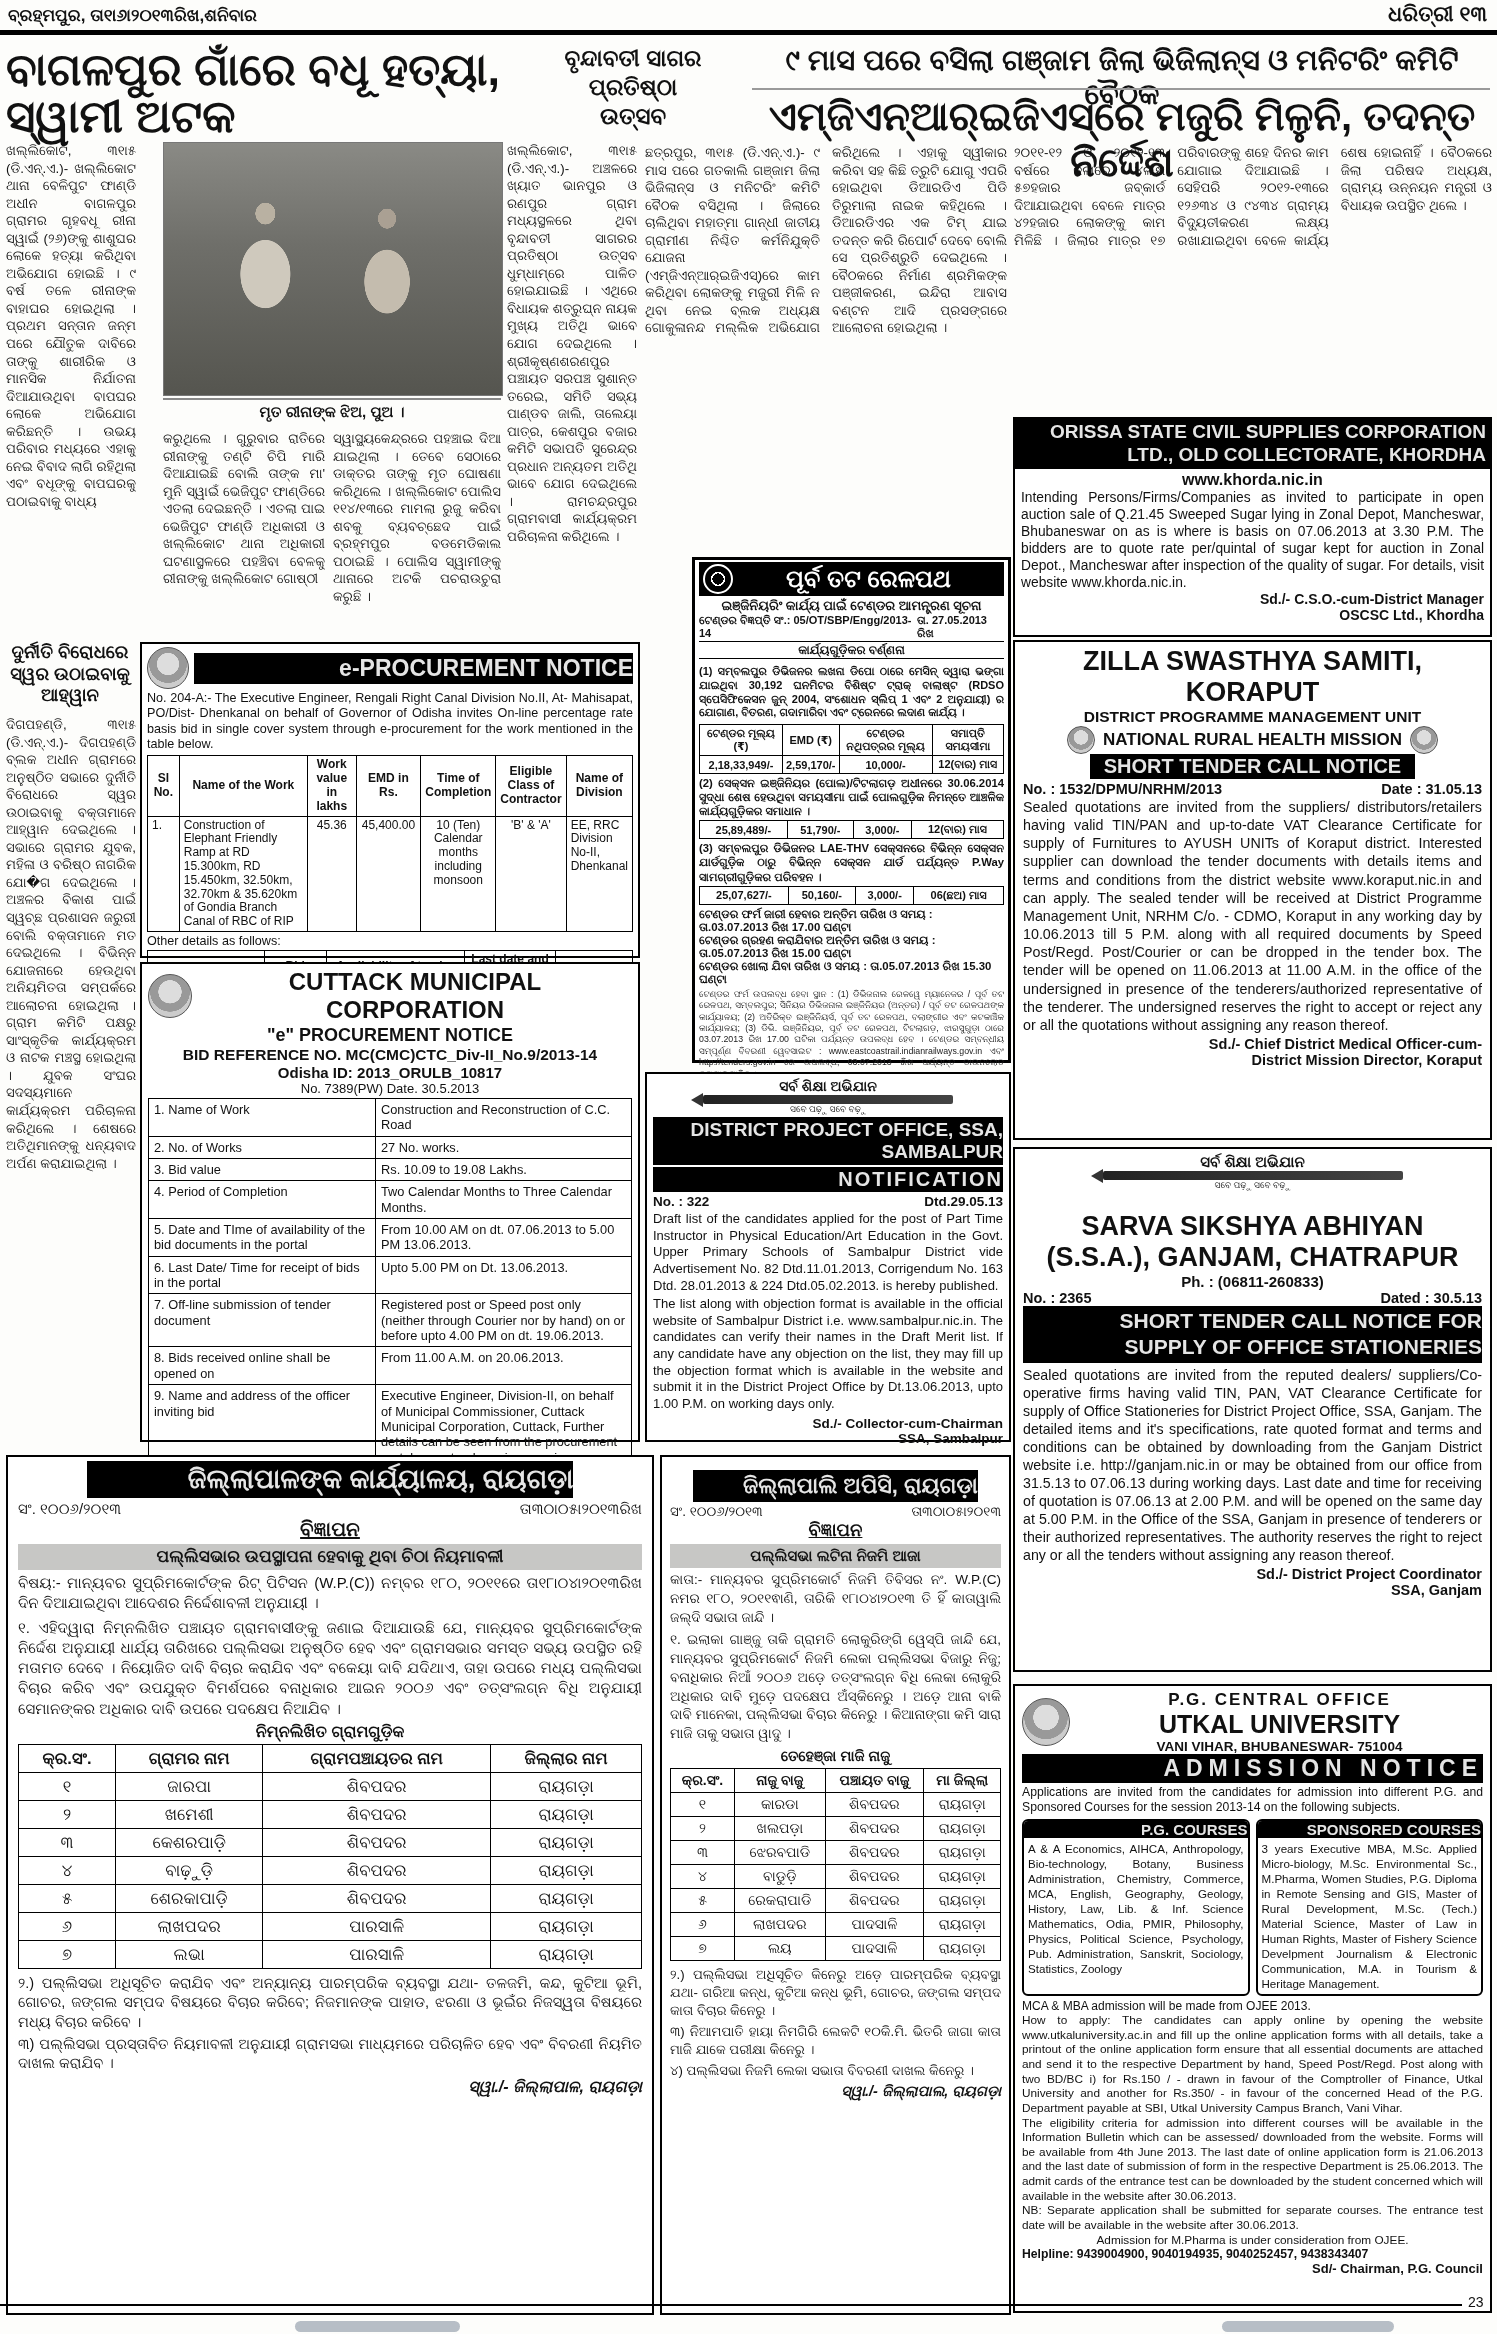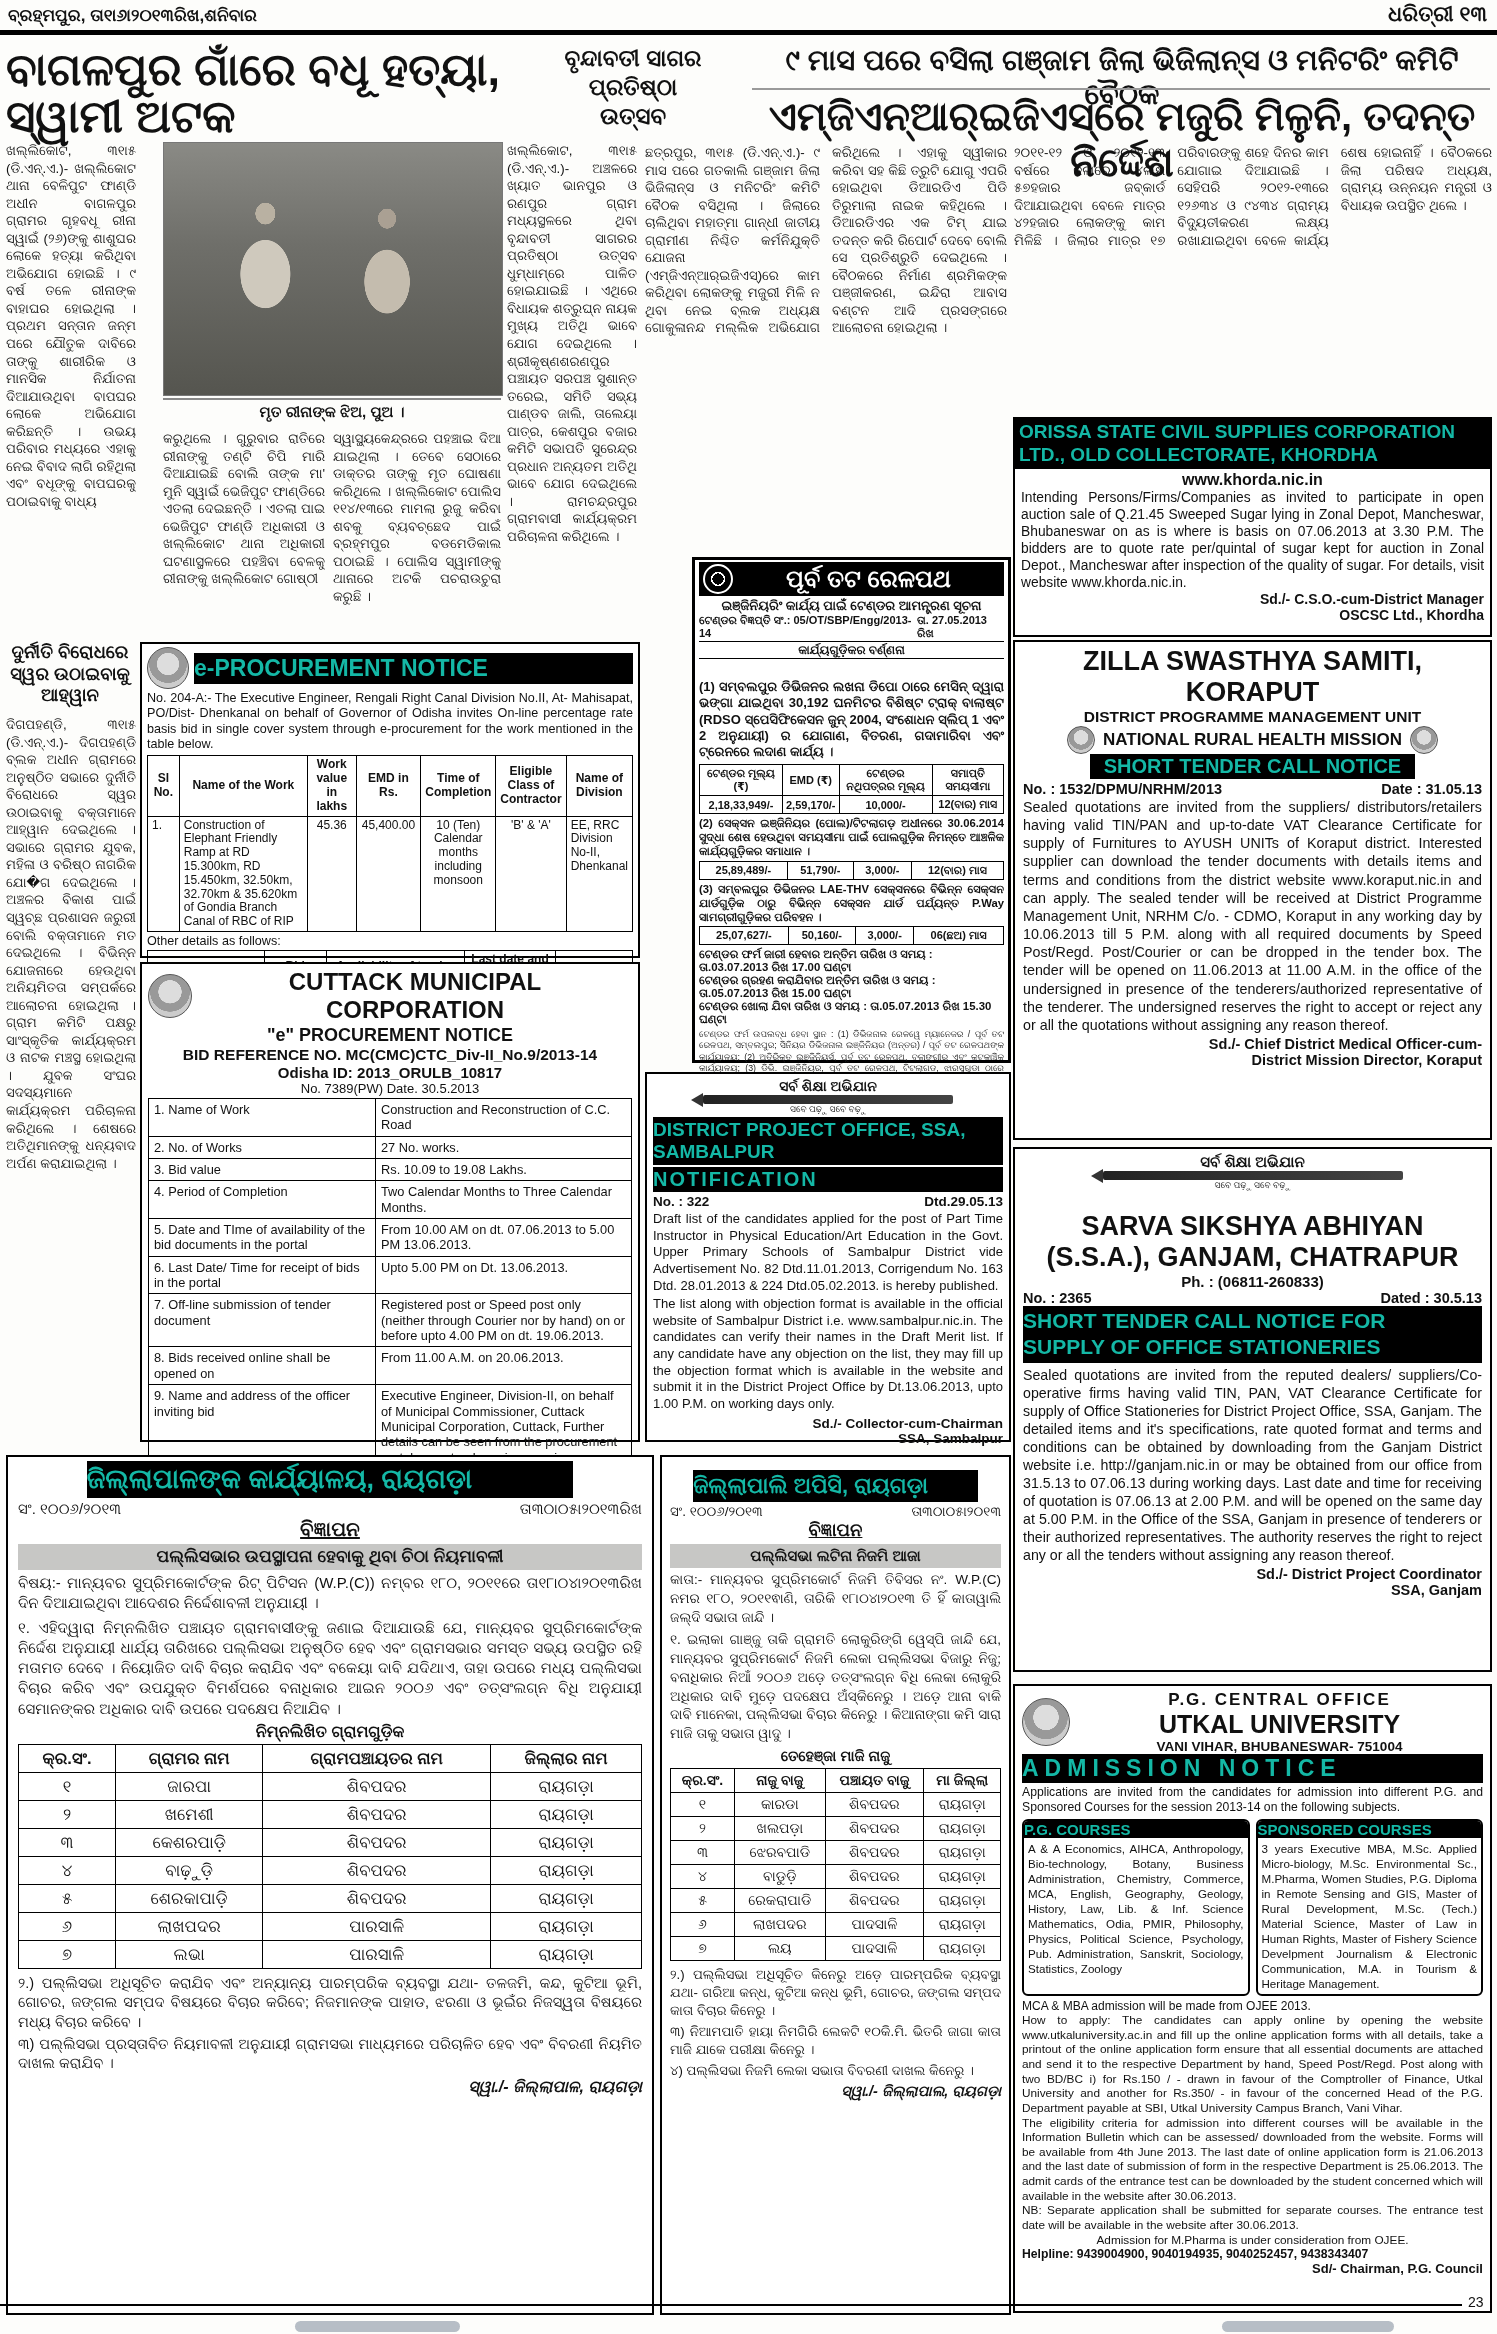--- a/index.html
+++ b/index.html
@@ -5,21 +5,21 @@
   html,body{margin:0;padding:0;background:#e8e8e8;}
   .page{position:relative;width:1497px;height:2334px;background:#fdfdfb;color:#111;
         font-family:"Liberation Sans","DejaVu Sans",sans-serif;overflow:hidden;}
   .abs{position:absolute;}
   .j{text-align:justify;}
   .c{text-align:center;}
   .r{text-align:right;}
   .b{font-weight:700;}
   .odia{line-height:1.32;font-size:13.3px;overflow:hidden;}
   .rule{background:#000;}
-  .band{background:#000;color:#14b8a6;font-weight:700;text-align:left;}
+  .band{background:#000;color:#e5e5e5;font-weight:700;text-align:right;}
   .box{border:2px solid #000;background:#fff;box-sizing:border-box;}
   .box3{border:3px solid #000;background:#fff;box-sizing:border-box;}
   table{border-collapse:collapse;width:100%;}
   .t td,.t th{border:1px solid #000;padding:2px 4px;vertical-align:top;font-size:12px;line-height:1.15;}
   .t th{text-align:center;vertical-align:middle;}
   .ct td{border:1.5px solid #000;padding:3px 5px;font-size:12.8px;line-height:1.2;vertical-align:top;}
   .ct td:first-child{width:47%;}
   .rt td{border:1.6px solid #000;padding:4px 6px;text-align:center;font-size:16.5px;}
   .rt tr:first-child td{font-weight:700;}
   .rmt td{border:1.4px solid #000;padding:3px 5px;text-align:center;font-size:14px;}
@@ -187,21 +187,21 @@
     <div style="display:flex;align-items:center;gap:4px;background:#000;padding:2px 4px;">
       <div style="width:26px;height:26px;border:2px solid #fff;border-radius:50%;flex:0 0 26px;background:radial-gradient(circle,#000 0 30%,#fff 31% 38%,#000 39%);"></div>
       <div class="c b" style="flex:1;color:#fff;font-size:24px;">ପୂର୍ବ ତଟ ରେଳପଥ</div>
     </div>
     <div class="c b" style="font-size:13px;margin-top:2px;">ଇଞ୍ଜିନିୟରିଂ କାର୍ଯ୍ୟ ପାଇଁ ଟେଣ୍ଡର ଆମନ୍ତ୍ରଣ ସୂଚନା</div>
     <div style="display:flex;justify-content:space-between;font-size:11px;font-weight:700;border-bottom:1.4px solid #000;padding-bottom:1px;">
       <span>ଟେଣ୍ଡର ବିଜ୍ଞପ୍ତି ସଂ.: 05/OT/SBP/Engg/2013-14</span>
       <span>ତା. 27.05.2013 ରିଖ</span>
     </div>
     <div class="c b" style="font-size:12px;border-bottom:1.4px solid #000;padding:1px 0;">କାର୍ଯ୍ୟଗୁଡ଼ିକର ବର୍ଣ୍ଣନା</div>
-    <div class="j b" style="font-size:13px;line-height:1.25;margin-top:20px;">(1) ସମ୍ବଲପୁର ଡିଭିଜନର ଲଖନା ଡିପୋ ଠାରେ ମେସିନ୍ ଦ୍ୱାରା ଭଙ୍ଗା ଯାଇଥିବା 30,192 ଘନମିଟର ବିଶିଷ୍ଟ ଟ୍ରାକ୍ ବାଲାଷ୍ଟ (RDSO ସ୍ପେସିଫିକେସନ ଜୁନ୍ 2004, ସଂଶୋଧନ ସ୍ଲିପ୍ 1 ଏବଂ 2 ଅନୁଯାୟୀ) ର ଯୋଗାଣ, ବିତରଣ, ଗଦାମାରିବା ଏବଂ ଟ୍ରେନରେ ଲଦାଣ କାର୍ଯ୍ୟ ।</div>
+    <div class="j b" style="font-size:11px;line-height:1.25;margin-top:6px;">(1) ସମ୍ବଲପୁର ଡିଭିଜନର ଲଖନା ଡିପୋ ଠାରେ ମେସିନ୍ ଦ୍ୱାରା ଭଙ୍ଗା ଯାଇଥିବା 30,192 ଘନମିଟର ବିଶିଷ୍ଟ ଟ୍ରାକ୍ ବାଲାଷ୍ଟ (RDSO ସ୍ପେସିଫିକେସନ ଜୁନ୍ 2004, ସଂଶୋଧନ ସ୍ଲିପ୍ 1 ଏବଂ 2 ଅନୁଯାୟୀ) ର ଯୋଗାଣ, ବିତରଣ, ଗଦାମାରିବା ଏବଂ ଟ୍ରେନରେ ଲଦାଣ କାର୍ଯ୍ୟ ।</div>
     <table class="rw" style="margin-top:4px;">
       <tbody>
           <tr>
         <th>ଟେଣ୍ଡର ମୂଲ୍ୟ (₹)</th>
         <th>EMD (₹)</th>
         <th>ଟେଣ୍ଡର ନଥିପତ୍ରର ମୂଲ୍ୟ</th>
         <th>ସମାପ୍ତି ସମୟସୀମା</th>
       </tr>
       <tr>
         <td>2,18,33,949/-</td>

